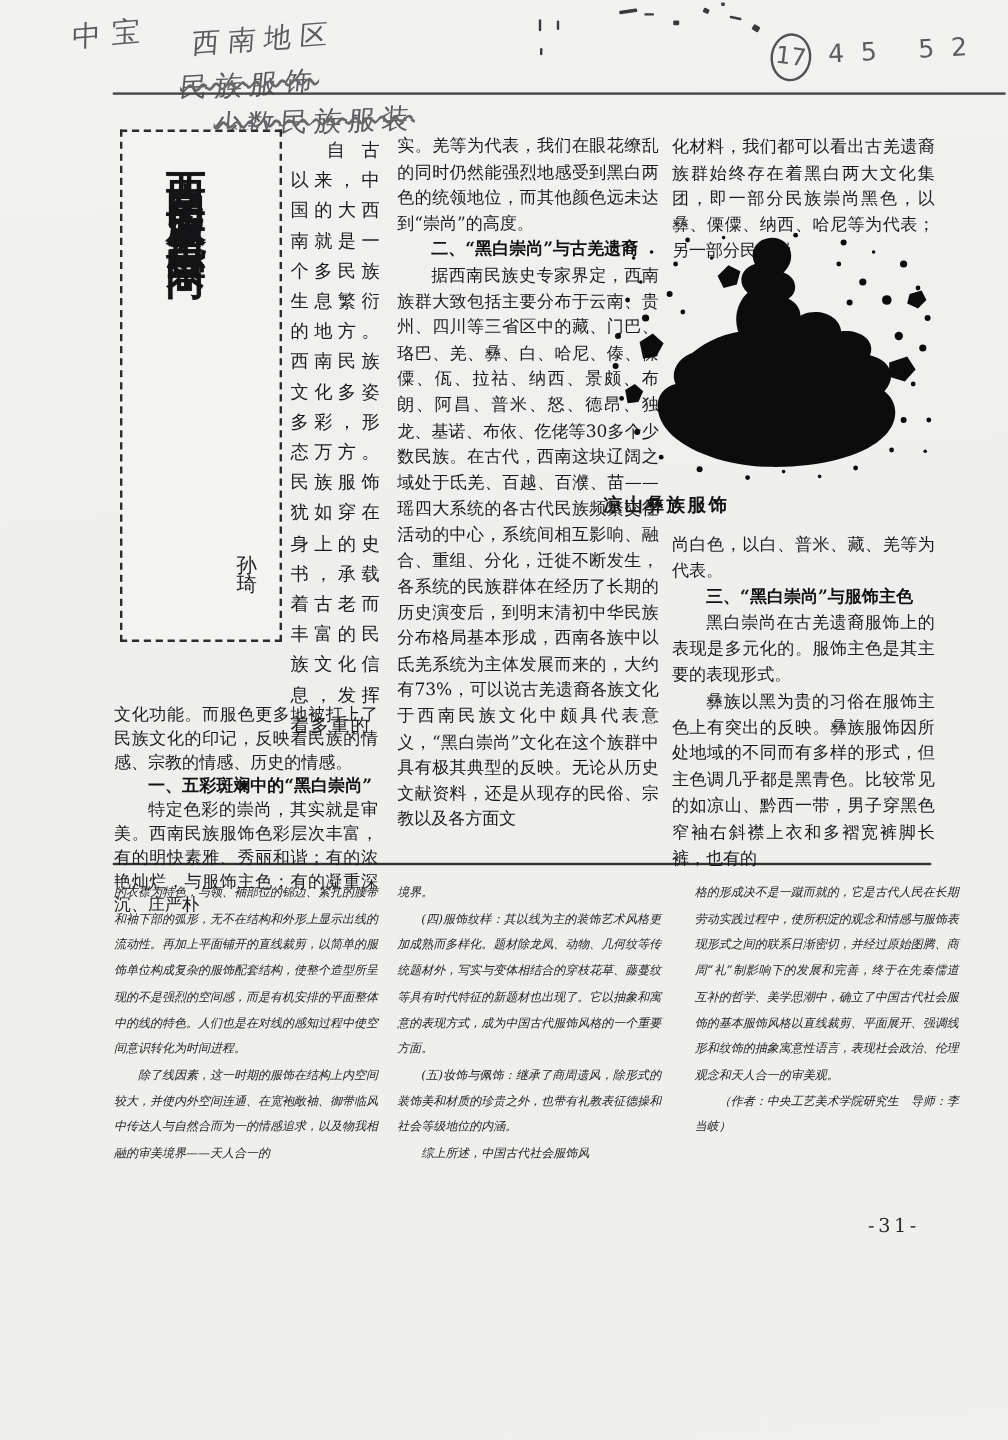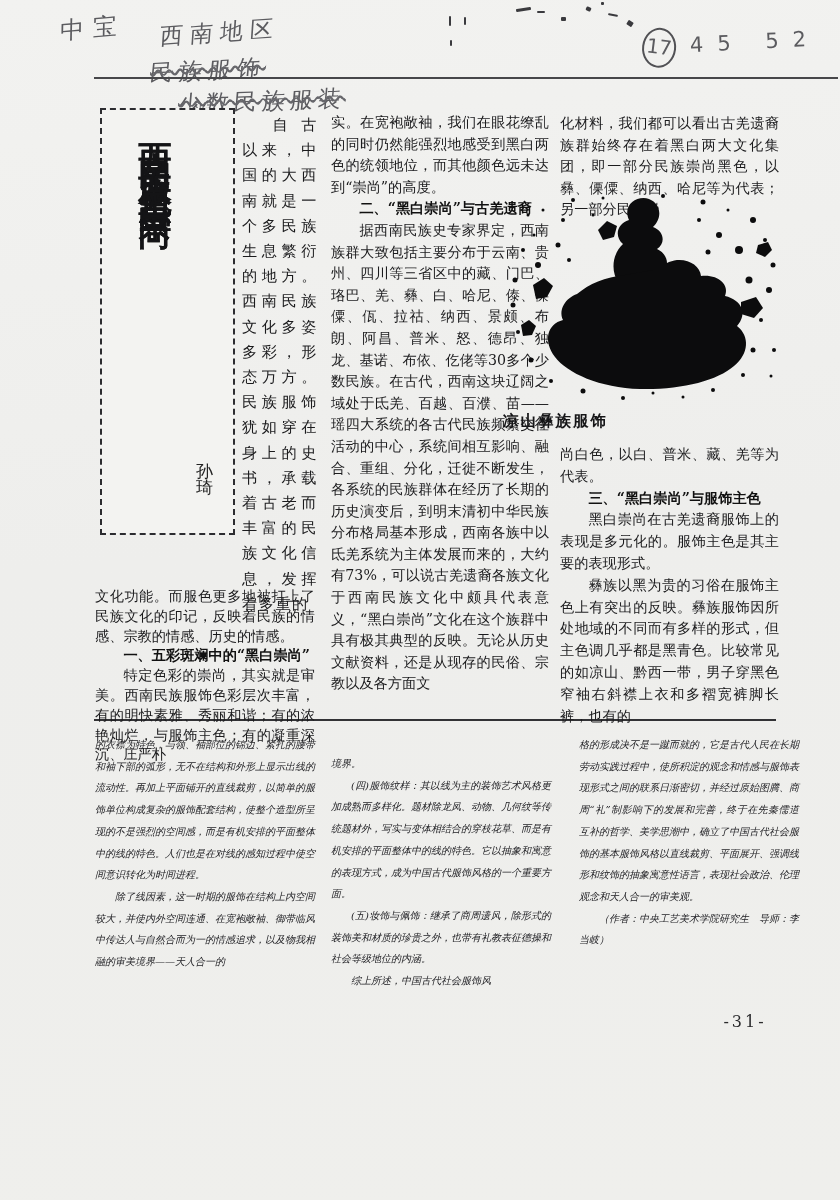--- a/index.html
+++ b/index.html
@@ -57,21 +57,21 @@
   .rcol-b{left:560px;top:444px;width:219px;line-height:21.8px;}
   .ind{text-indent:2em;}
   .hd{font-weight:700;text-indent:2em;color:#111;}
   
   .figure{position:absolute;left:503px;top:190px;width:282px;height:215px;}
   .figcap{position:absolute;left:503px;top:411px;width:282px;text-align:left;
     font-weight:700;font-size:15.5px;letter-spacing:2px;color:#151517;}
   
   .bcol{position:absolute;top:734px;width:220px;font-size:10px;line-height:21.7px;
     text-align:justify;font-style:italic;color:#232327;}
-  .bcol1{left:95px;} .bcol2{left:331px;margin-top:19px;} .bcol3{left:559px;margin-left:20px;}
+  .bcol1{left:95px;} .bcol2{left:331px;} .bcol3{left:559px;margin-left:20px;}
   .pageno{position:absolute;left:698px;top:1012px;width:94px;text-align:center;
     font-size:16px;letter-spacing:3px;color:#2a2a2c;}
 </style>
 </head>
 <body>
 
 <div class="page">
 
   <div class="hw hw-corner">中宝</div>
   <div class="hw hw-l1">西南地区</div>
@@ -103,21 +103,21 @@
 
   <div class="coltext narrowcol ind">自古以来，中国的大西南就是一个多民族生息繁衍的地方。西南民族文化多姿多彩，形态万方。民族服饰犹如穿在身上的史书，承载着古老而丰富的民族文化信息，发挥着多重的</div>
 
   <div class="coltext leftbot">
     <div>文化功能。而服色更多地被打上了民族文化的印记，反映着民族的情感、宗教的情感、历史的情感。</div>
     <div class="hd">一、五彩斑斓中的“黑白崇尚”</div>
     <div class="ind">特定色彩的崇尚，其实就是审美。西南民族服饰色彩层次丰富，有的明快素雅、秀丽和谐；有的浓艳灿烂，与服饰主色；有的凝重深沉、庄严朴</div>
   </div>
 
   <div class="coltext midcol">
-    <div>实。在宽袍敞袖，我们在眼花缭乱的同时仍然能强烈地感受到黑白两色的统领地位，而其他颜色远未达到“崇尚”的高度。</div>
+    <div>实。羌等为代表，我们在眼花缭乱的同时仍然能强烈地感受到黑白两色的统领地位，而其他颜色远未达到“崇尚”的高度。</div>
     <div class="hd">二、“黑白崇尚”与古羌遗裔</div>
     <div class="ind">据西南民族史专家界定，西南族群大致包括主要分布于云南、贵州、四川等三省区中的藏、门巴、珞巴、羌、彝、白、哈尼、傣、傈僳、佤、拉祜、纳西、景颇、布朗、阿昌、普米、怒、德昂、独龙、基诺、布依、仡佬等30多个少数民族。在古代，西南这块辽阔之域处于氐羌、百越、百濮、苗——瑶四大系统的各古代民族频繁交往活动的中心，系统间相互影响、融合、重组、分化，迁徙不断发生，各系统的民族群体在经历了长期的历史演变后，到明末清初中华民族分布格局基本形成，西南各族中以氐羌系统为主体发展而来的，大约有73%，可以说古羌遗裔各族文化于西南民族文化中颇具代表意义，“黑白崇尚”文化在这个族群中具有极其典型的反映。无论从历史文献资料，还是从现存的民俗、宗教以及各方面文</div>
   </div>
 
   <div class="coltext rcol-a">化材料，我们都可以看出古羌遗裔族群始终存在着黑白两大文化集团，即一部分民族崇尚黑色，以彝、傈僳、纳西、哈尼等为代表；另一部分民族崇</div>
 
   <div class="figure">
     <svg viewBox="0 0 282 215" width="282" height="215" xmlns="http://www.w3.org/2000/svg">
       <g fill="#0c0c0d">
 
@@ -180,21 +180,21 @@
     <div class="ind">黑白崇尚在古羌遗裔服饰上的表现是多元化的。服饰主色是其主要的表现形式。</div>
     <div class="ind">彝族以黑为贵的习俗在服饰主色上有突出的反映。彝族服饰因所处地域的不同而有多样的形式，但主色调几乎都是黑青色。比较常见的如凉山、黔西一带，男子穿黑色窄袖右斜襟上衣和多褶宽裤脚长裤，也有的</div>
   </div>
 
   <div class="bcol bcol1">
     <div>的衣襟为特色，与领、袖部位的锦边、紧扎的腰带和袖下部的弧形，无不在结构和外形上显示出线的流动性。再加上平面铺开的直线裁剪，以简单的服饰单位构成复杂的服饰配套结构，使整个造型所呈现的不是强烈的空间感，而是有机安排的平面整体中的线的特色。人们也是在对线的感知过程中使空间意识转化为时间进程。</div>
     <div class="ind">除了线因素，这一时期的服饰在结构上内空间较大，并使内外空间连通、在宽袍敞袖、御带临风中传达人与自然合而为一的情感追求，以及物我相融的审美境界——天人合一的</div>
   </div>
   <div class="bcol bcol2">
     <div>境界。</div>
-    <div class="ind">(四)服饰纹样：其以线为主的装饰艺术风格更加成熟而多样化。题材除龙凤、动物、几何纹等传统题材外，写实与变体相结合的穿枝花草、而是有机安排的平面整体中的线的特色。它以抽象和寓意的表现方式，成为中国古代服饰风格的一个重要方面。</div>
+    <div class="ind">(四)服饰纹样：其以线为主的装饰艺术风格更加成熟而多样化。题材除龙凤、动物、几何纹等传统题材外，写实与变体相结合的穿枝花草、藤蔓纹等具有时代特征的新题材也出现了。它以抽象和寓意的表现方式，成为中国古代服饰风格的一个重要方面。</div>
     <div class="ind">(五)妆饰与佩饰：继承了商周遗风，除形式的装饰美和材质的珍贵之外，也带有礼教表征德操和社会等级地位的内涵。</div>
     <div class="ind">综上所述，中国古代社会服饰风</div>
   </div>
   <div class="bcol bcol3">
     <div>格的形成决不是一蹴而就的，它是古代人民在长期劳动实践过程中，使所积淀的观念和情感与服饰表现形式之间的联系日渐密切，并经过原始图腾、商周“礼”制影响下的发展和完善，终于在先秦儒道互补的哲学、美学思潮中，确立了中国古代社会服饰的基本服饰风格以直线裁剪、平面展开、强调线形和纹饰的抽象寓意性语言，表现社会政治、伦理观念和天人合一的审美观。</div>
     <div class="ind">（作者：中央工艺美术学院研究生　导师：李当岐）</div>
   </div>
 
   <div class="pageno">-31-</div>
 

